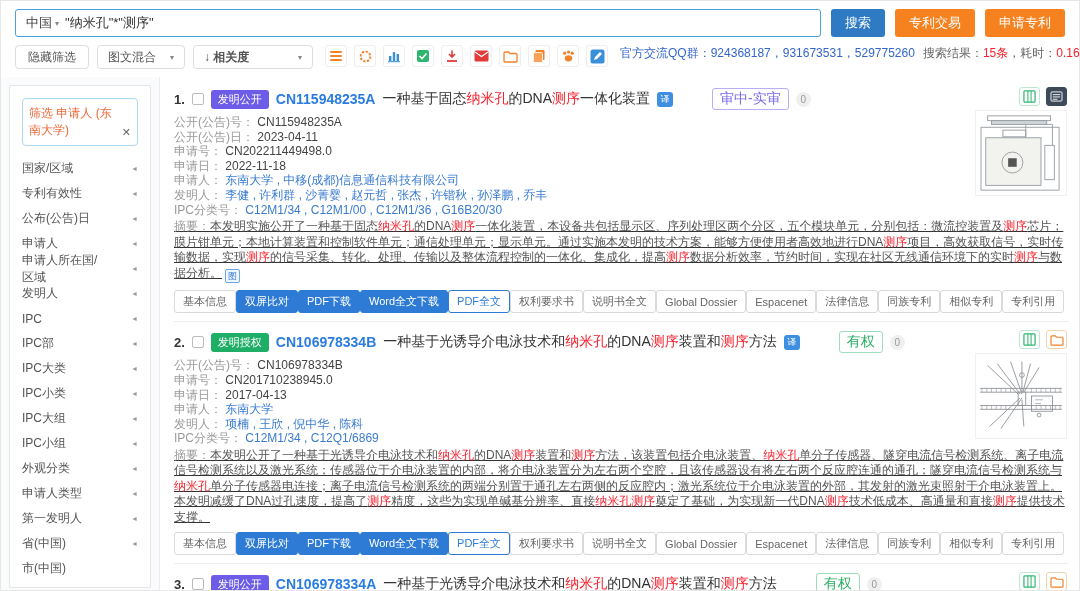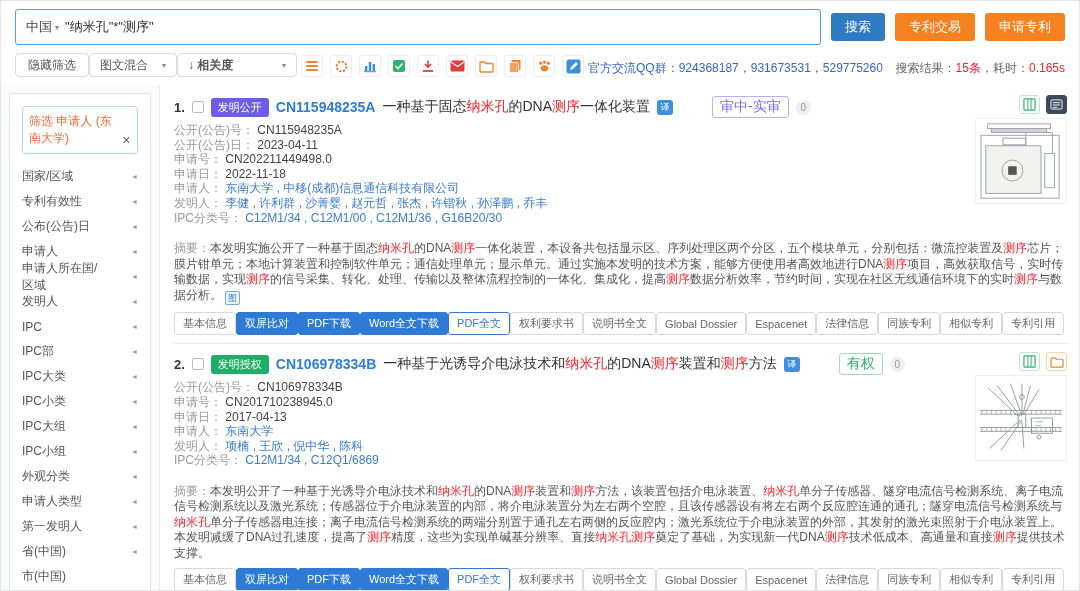--- a/index.html
+++ b/index.html
@@ -2,30 +2,30 @@
 <html><head>
 <meta charset="utf-8">
 <style>
   * { margin:0; padding:0; box-sizing:border-box; }
   html,body { width:1080px; height:591px; overflow:hidden; background:#fff;
     font-family:"Liberation Sans","DejaVu Sans",sans-serif; font-size:12px; color:#333; }
   .page { width:1080px; height:591px; border:1px solid #e7e7e7; background:#fff; display:flex; flex-direction:column; }
 
   
   .topbar { display:flex; align-items:center; padding:8px 14px 4px 14px; gap:10px; }
-  .searchbox { flex:1; height:36px; border:1px solid #4aa0e0; border-radius:3px; display:flex; align-items:center; padding:0 10px; gap:6px; background:#fff; }
+  .searchbox { flex:1; height:28px; border:1px solid #4aa0e0; border-radius:3px; display:flex; align-items:center; padding:0 10px; gap:6px; background:#fff; }
   .region { display:flex; align-items:center; gap:3px; color:#444; cursor:pointer; white-space:nowrap; font-size:13px; }
   .caret { font-size:8px; color:#888; }
   .query { flex:1; border:none; outline:none; font-size:13px; color:#333; font-family:inherit; background:transparent; }
   .btn { height:28px; border:none; border-radius:3px; color:#fff; font-size:13px; padding:0 14px; cursor:pointer; font-family:inherit; white-space:nowrap; }
   .btn-search { background:#2e7bc4; }
   .btn-orange { background:#f5811f; }
 
   
-  .toolbar { display:flex; align-items:flex-end; padding:4px 14px 8px 14px; }
+  .toolbar { display:flex; align-items:flex-start; padding:4px 14px 8px 14px; gap:8px; }
   .tb-btn { height:24px; border:1px solid #ddd; border-radius:4px; background:#fff; color:#555; font-size:12px; padding:0 12px; cursor:pointer; font-family:inherit; white-space:nowrap; }
   .tb-drop { height:24px; border:1px solid #ddd; border-radius:4px; background:#fff; color:#555; display:flex; align-items:center; gap:14px; padding:0 10px; cursor:pointer; white-space:nowrap; }
   .tb-icons { display:flex; align-items:center; gap:7px; margin-left:4px; }
   .tb-ic { width:22px; height:22px; border:1px solid #eee; border-radius:3px; display:flex; align-items:center; justify-content:center; cursor:pointer; background:#fff; }
   .qq { color:#3366cc; margin-left:4px; white-space:nowrap; }
   .stats { margin-left:auto; color:#666; white-space:nowrap; }
   .red { color:#f5222d; }
 
   
   .content { flex:1; display:flex; overflow:hidden; background:#fafbfc; }
@@ -50,21 +50,21 @@
   .status-badge { font-size:14px; padding:1px 7px; border-radius:3px; border:1px solid; background:#fff; white-space:nowrap;margin-left:32px; }
   .s-purple { color:#7a6ce8; border-color:#b7aef5; }
   .s-green  { color:#27ae60; border-color:#9fdcba; }
   .cnt { min-width:15px; height:15px; border-radius:8px; background:#efefef; color:#999; font-size:10px; display:inline-flex; align-items:center; justify-content:center; padding:0 4px; }
 
   .f-row { line-height:14.6px; font-size:12px; }
   .f-label { color:#9a9a9a; }
   .f-value.plain { color:#444; }
   .f-value.link { color:#3a7cd0; cursor:pointer; }
   .r-info { padding-right:116px; }
-  .abs-row { line-height:15.5px; margin-top:16px; padding-right:0; }
+  .abs-row { line-height:15.5px; margin-top:2px; padding-right:0;text-decoration:underline; }
   .abs-row .f-value { color:#555; }
   .hl { color:#f5222d; }
   .fig-ic { display:inline-flex; width:15px; height:14px; border:1px solid #6ea8dc; background:#eef6ff; color:#3a7cd0; border-radius:2px; font-size:9px; align-items:center; justify-content:center; cursor:pointer; margin-left:3px; vertical-align:-2px; }
 
   .btn-row { display:flex; margin-top:7px; flex-wrap:nowrap; }
   .r-btn { font-size:11px; padding:3px 8px; border-radius:3px; border:1px solid #d9d9d9; background:#fff; color:#666; cursor:pointer; font-family:inherit; white-space:nowrap; }
   .r-btn.solid { background:#2e7bd6; border-color:#2e7bd6; color:#fff; }
   .r-btn.outline { border-color:#2e7bd6; color:#2e7bd6; }
 
   .r-side { position:absolute; right:2px; top:8px; width:96px; display:flex; flex-direction:column; align-items:flex-end; }

